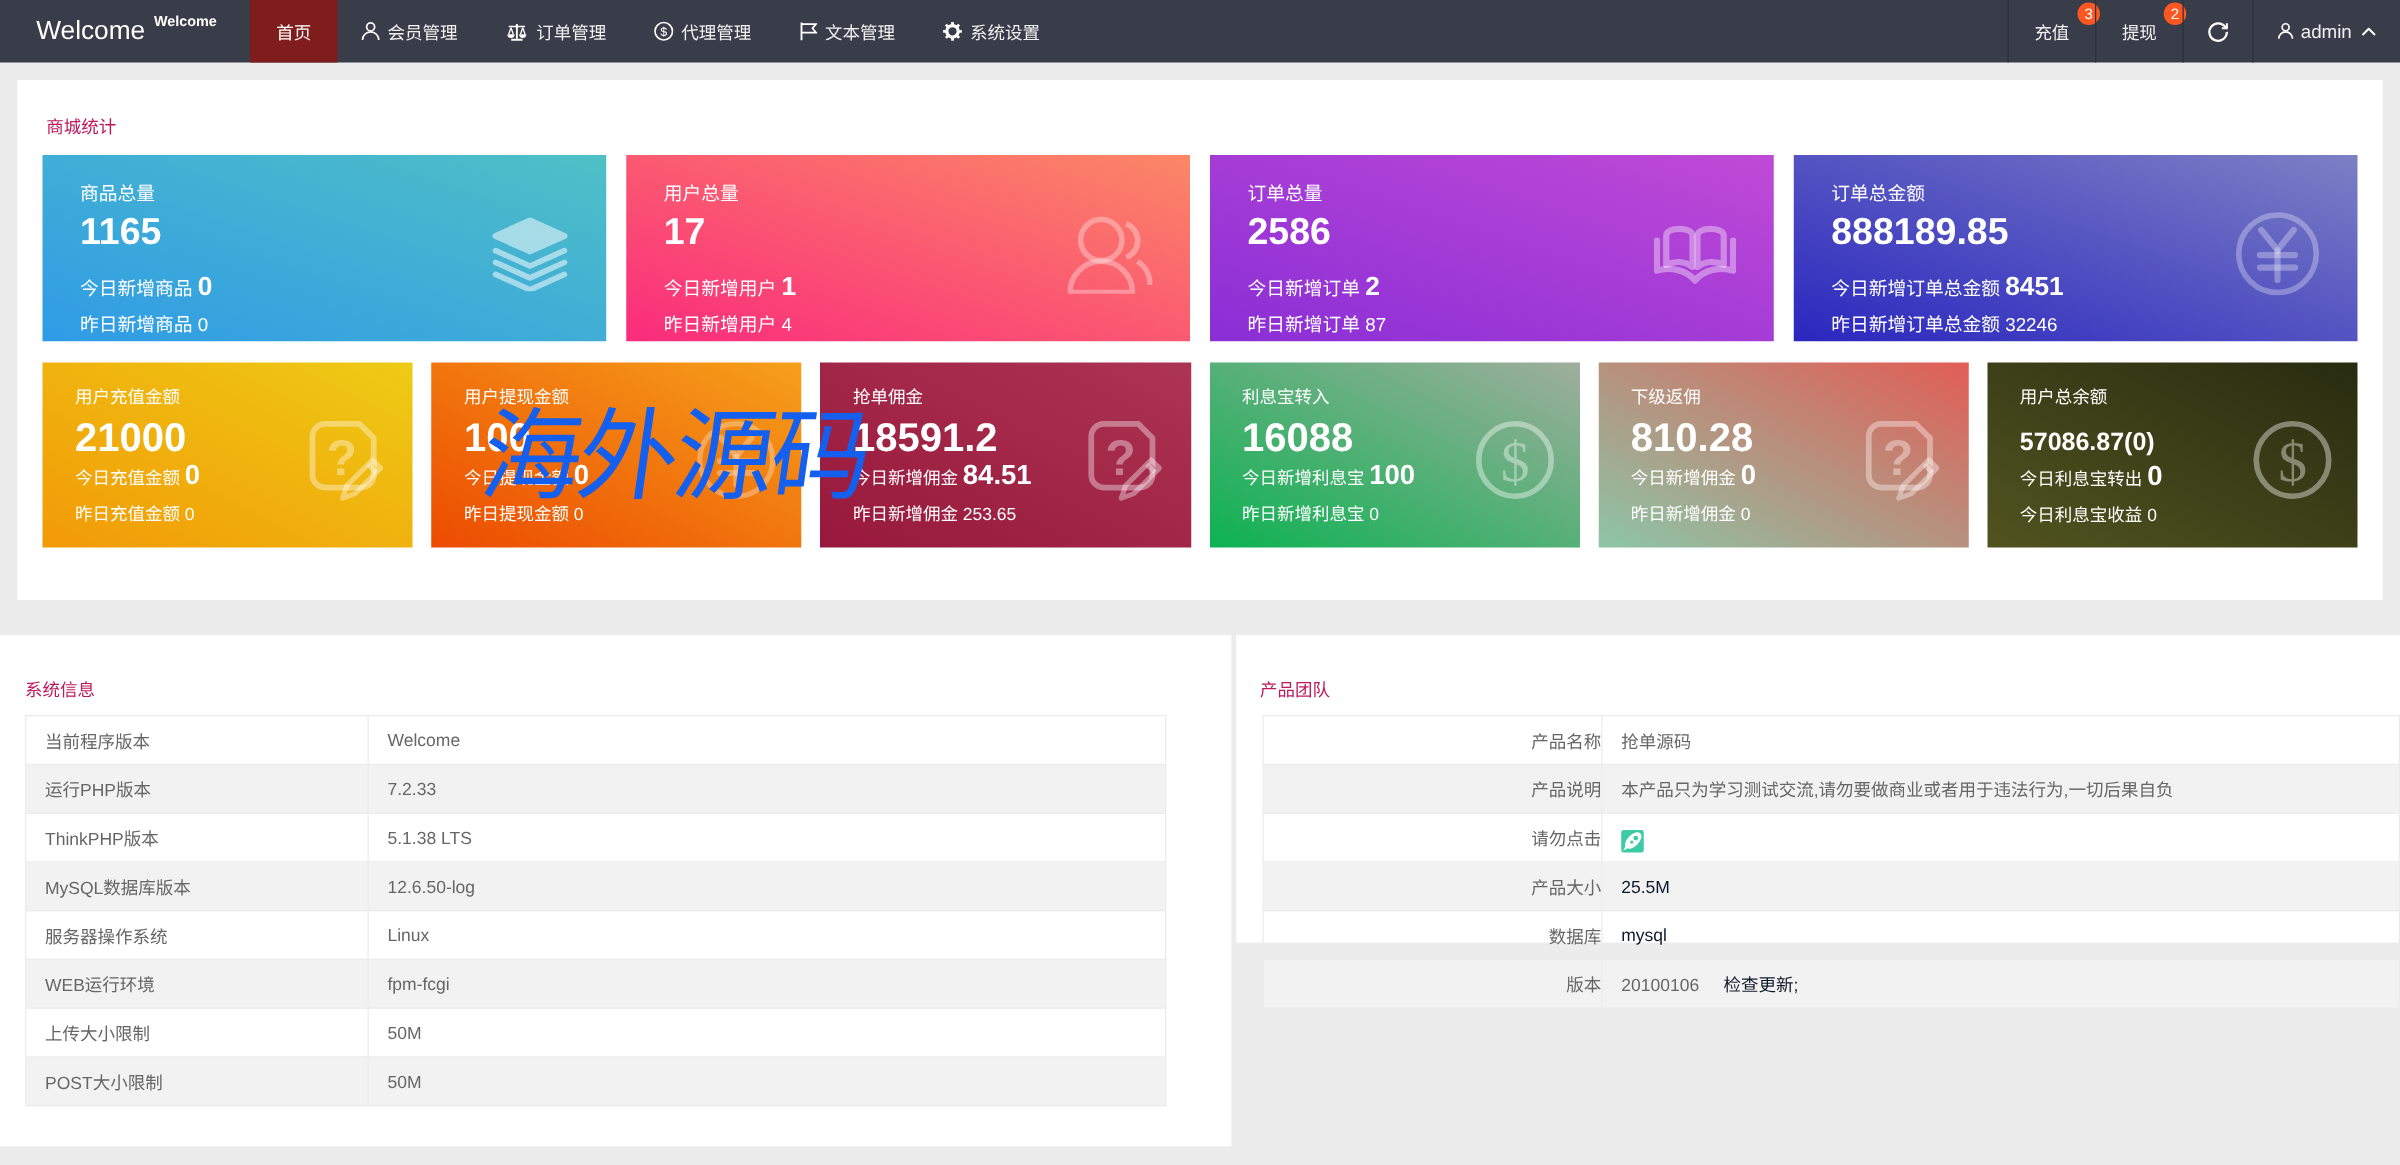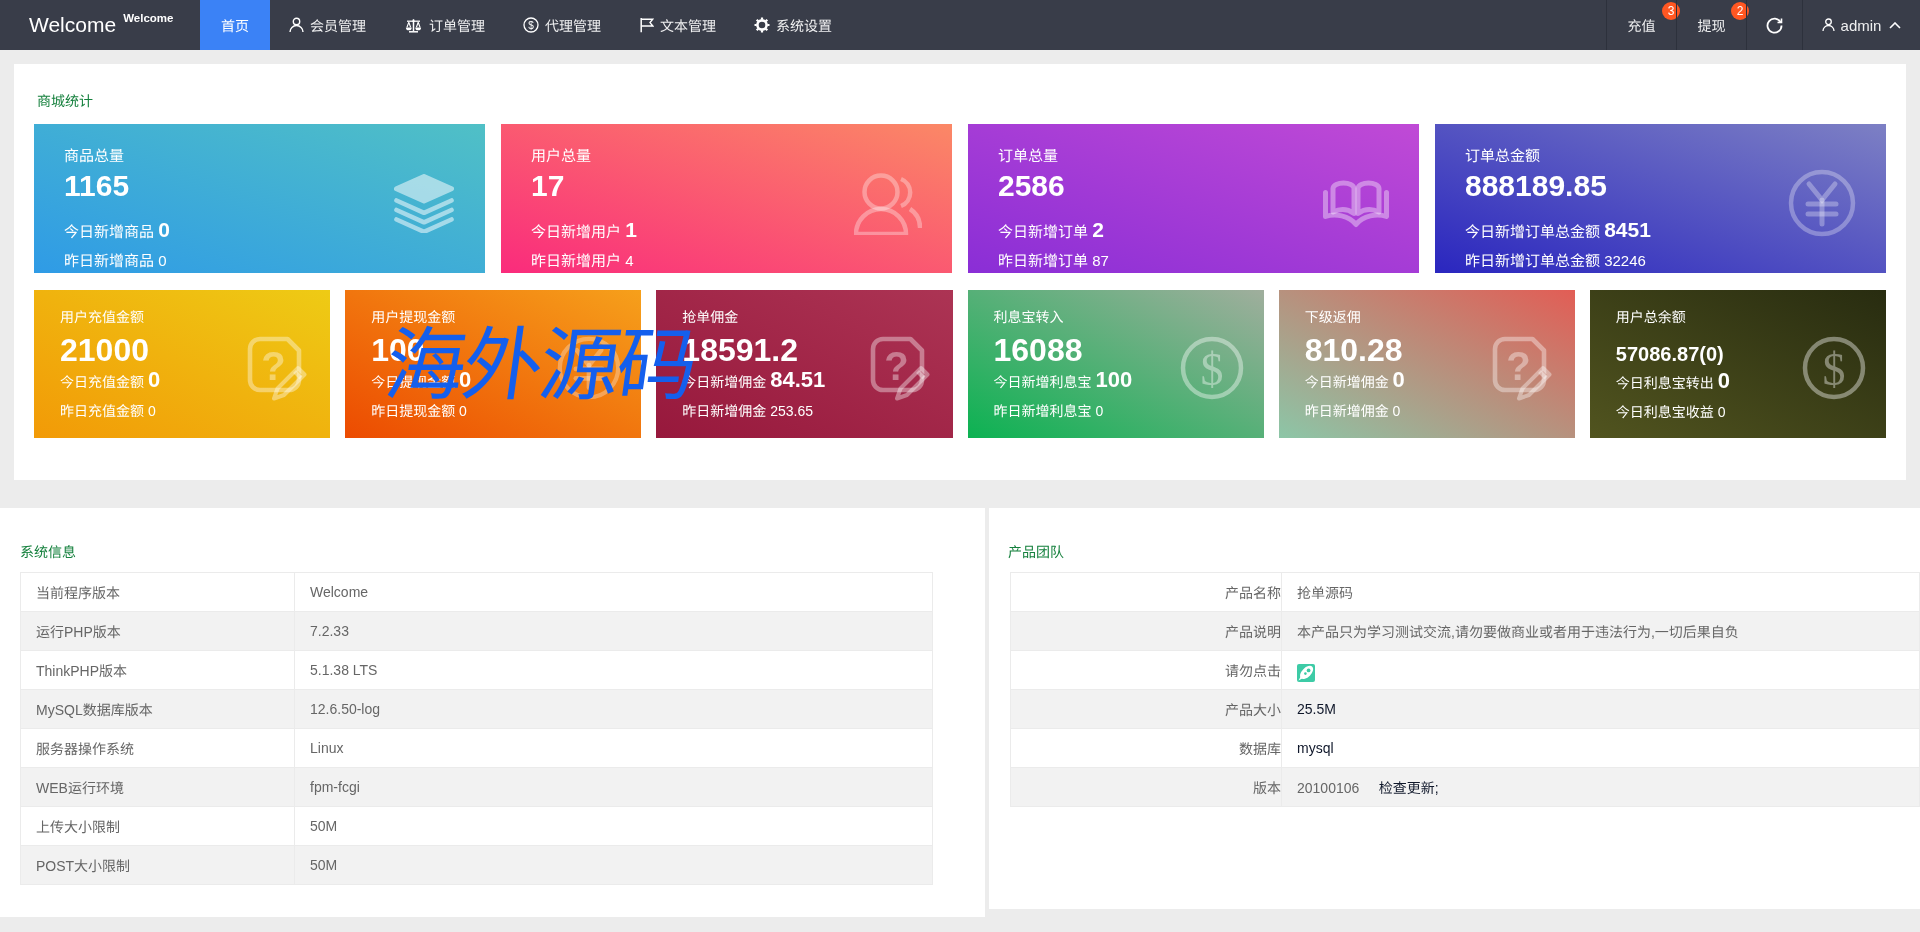--- a/index.html
+++ b/index.html
@@ -6,28 +6,28 @@
 *{margin:0;padding:0;box-sizing:border-box;}
 html,body{width:1920px;height:932px;overflow:hidden;}
 body{background:#ececec;font-family:"Liberation Sans",sans-serif;color:#666;}
 
 .nav{height:50px;background:#393D49;display:flex;align-items:stretch;position:relative;}
 .logo{width:200px;color:#fff;display:flex;align-items:center;padding-left:29px;overflow:hidden;}
 .logo .big{font-size:21px;letter-spacing:0;}
 .logo .sup{font-size:11.5px;font-weight:bold;margin-left:7px;margin-top:-14px;}
 .menu{display:flex;list-style:none;}
 .menu a{display:flex;align-items:center;height:50px;padding:0 19px;color:rgba(255,255,255,.92);font-size:14px;text-decoration:none;}
-.menu a.active{background:#3b82f6;color:#fff;padding:0 21px;}
+.menu a.active{background:#7f1d1d;color:#fff;padding:0 21px;}
 .menu svg{margin-right:6px;}
 .nright{margin-left:auto;display:flex;}
 .nitem{position:relative;display:flex;align-items:center;justify-content:center;color:rgba(255,255,255,.92);font-size:14px;border-left:1px solid #2d313c;}
 .badge{position:absolute;top:2px;background:#FF5722;color:#fff;border-radius:9px;height:18px;min-width:18px;line-height:18px;text-align:center;font-size:12px;}
 
 .sec1{margin:14px 14px 0;background:#fff;height:416px;}
-.sec-h{font-size:14px;color:#15803d;}
+.sec-h{font-size:14px;color:#be185d;}
 .sec1 .sec-h{padding:26px 0 0 23px;}
 .cards{margin:14px 20px 0;}
 .row1{display:flex;gap:16px;}
 .row1 .card{flex:1;height:149px;color:#fff;position:relative;padding:24px 12px 0 30px;line-height:16px;}
 .row2{display:flex;gap:15px;margin-top:17px;}
 .row2 .card{flex:1;height:148px;color:#fff;position:relative;padding:19px 0 0 26px;line-height:16px;}
 .card .t{font-size:15px;}
 .row2 .card .t{font-size:14px;}
 .card .num{font-size:30px;font-weight:bold;line-height:30px;margin-top:7px;}
 .row2 .card .num{font-size:32px;line-height:32px;margin-top:9px;}
@@ -48,21 +48,21 @@
 .gB{background:linear-gradient(to top right,#ec4b01,#f6a01b);}
 .gC{background:linear-gradient(to top right,#97183c,#ac3454);}
 .gD{background:linear-gradient(to top right,#0cb252,#a0ae9d);}
 .gE{background:linear-gradient(to top right,#8cc6a7,#e25d55);}
 .gF{background:linear-gradient(to top right,#51541f,#282c10);}
 
 .wm{position:absolute;left:386px;top:326px;font-size:80px;font-weight:normal;color:#145fed;transform:skewX(-8deg);letter-spacing:-3px;z-index:9;line-height:80px;}
 
 .sec2{display:flex;margin-top:28px;align-items:flex-start;}
 .panelL{width:1026px;background:#fff;height:409px;}
-.panelR{margin-left:4px;width:939px;background:#fff;height:401px;}
+.panelR{margin-left:4px;width:939px;background:#fff;height:246px;}
 .panelL .sec-h{padding:33px 0 0 20px;}
 .panelR .sec-h{padding:33px 0 0 19px;}
 table.tb{border-collapse:collapse;font-size:14px;color:#666;margin-top:11px;}
 .panelL table.tb{margin-left:20px;width:913px;}
 .panelR table.tb{margin-left:21px;width:910px;}
 .tb td{border:1px solid #ebebeb;height:39px;padding:0 0 0 15px;}
 .tb tr:nth-child(even) td{background:#f2f2f2;}
 .tb td.lab{width:274px;}
 .panelR .tb td.lab{width:271px;text-align:right;}
 a.lk{color:#0f172a;text-decoration:none;}

